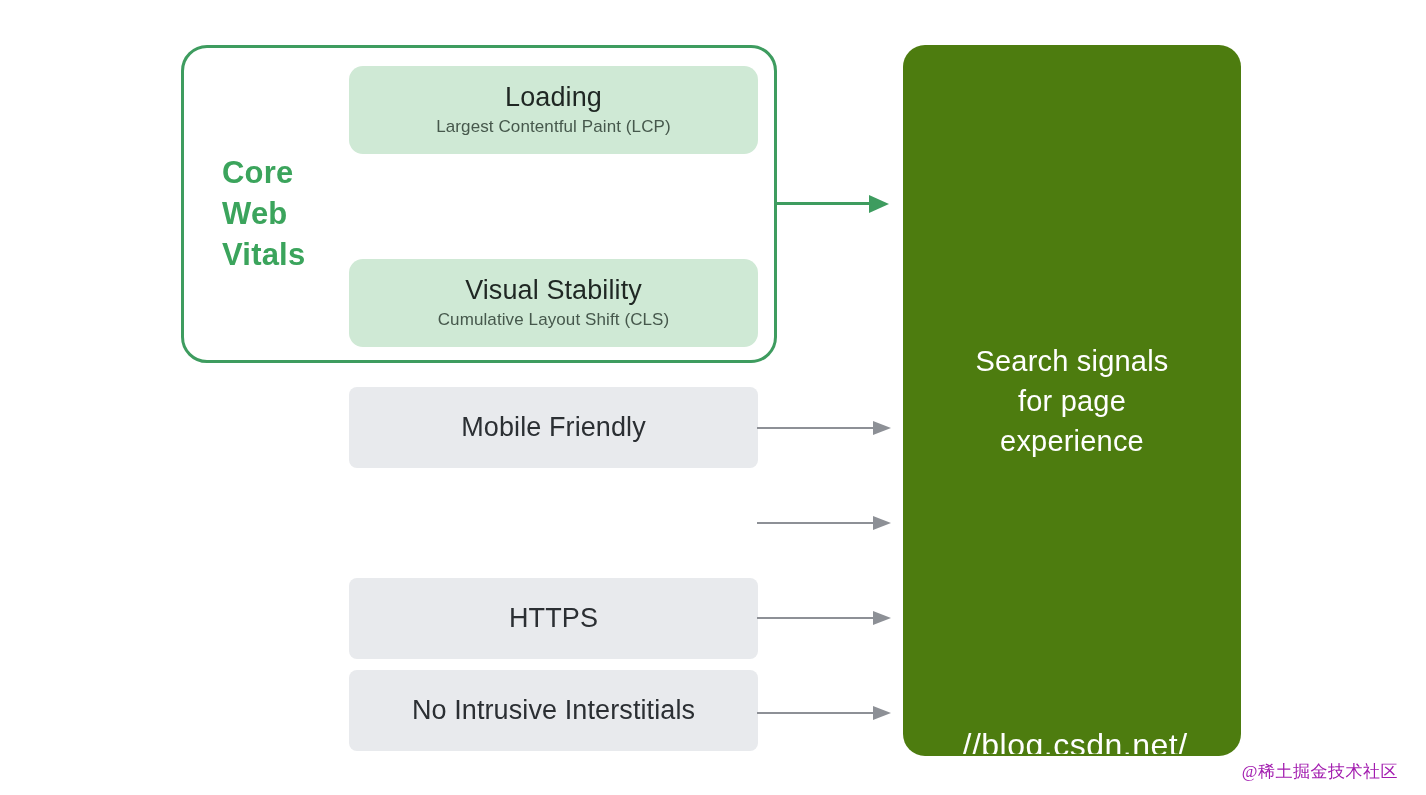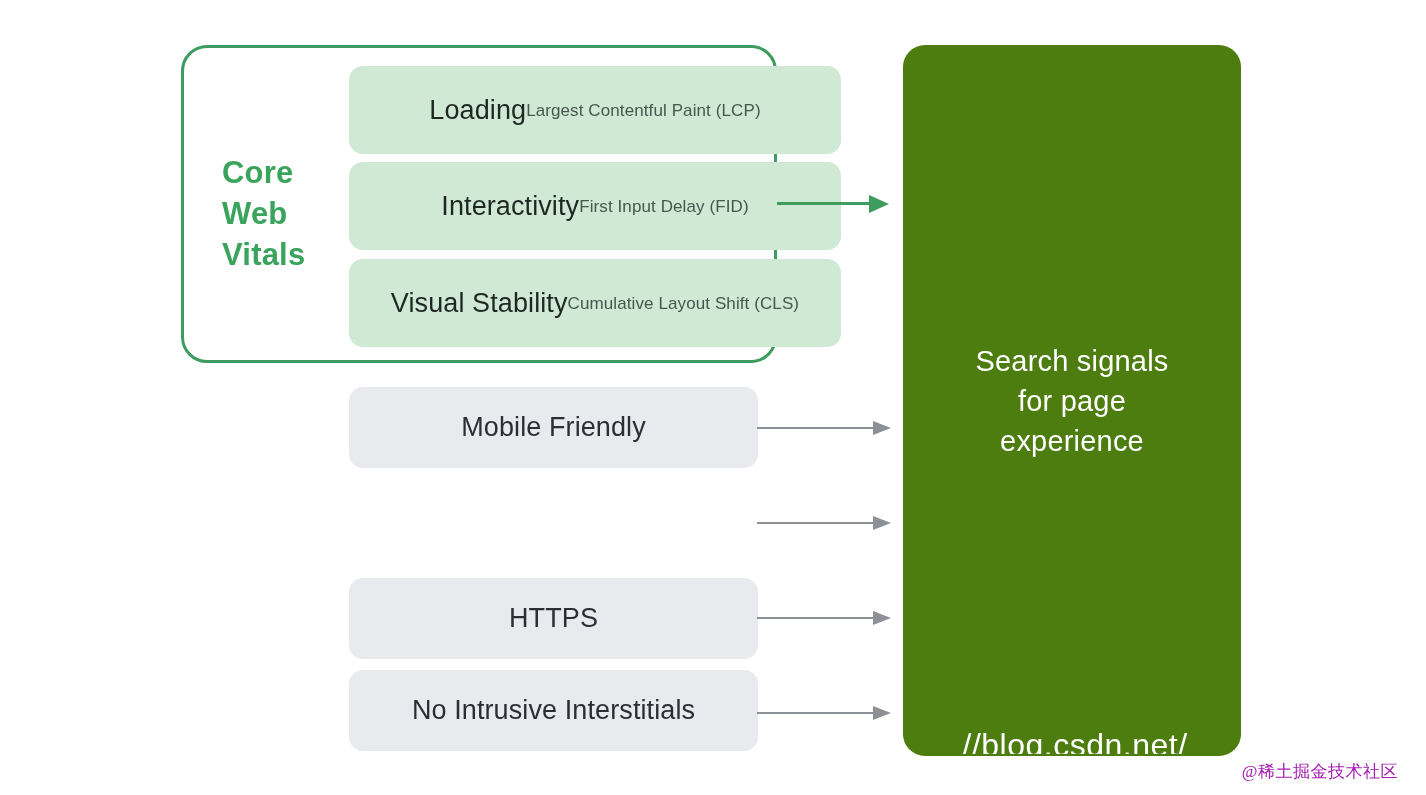--- a/index.html
+++ b/index.html
@@ -42,26 +42,26 @@
     font-size: 31px;
     font-weight: bold;
     line-height: 41px;
     letter-spacing: 0.2px;
   }
 
   
   .metric-card {
     position: absolute;
     left: 349px;
-    width: 492px;
+    width: 409px;
     height: 88px;
     background: #cfe9d5;
     border-radius: 14px;
     display: flex;
-    flex-direction: row;
+    flex-direction: column;
     align-items: center;
     justify-content: center;
   }
   .metric-card.m0 { top: 66px; }
   .metric-card.m1 { top: 162px; }
   .metric-card.m2 { top: 259px; }
 
   .metric-title {
     color: #1f2723;
     font-size: 27px;
@@ -78,21 +78,21 @@
     letter-spacing: 0.1px;
   }
 
   
   .signal-card {
     position: absolute;
     left: 349px;
     width: 409px;
     height: 81px;
     background: #e8eaed;
-    border-radius: 14px;
+    border-radius: 8px;
     display: flex;
     align-items: center;
     justify-content: center;
   }
   .signal-card.s0 { top: 387px; }
   .signal-card.s1 { top: 482px; }
   .signal-card.s2 { top: 578px; }
   .signal-card.s3 { top: 670px; }
 
   .signal-title {
@@ -204,24 +204,20 @@
 
   <div class="cwv-label" style="white-space: pre-line;">Core
 Web
 Vitals</div>
 
   <div class="metric-card m0">
     <div class="metric-title">Loading</div>
     <div class="metric-sub">Largest Contentful Paint (LCP)</div>
   </div>
 
-  <div class="metric-card m1">
-    <div class="metric-title">Interactivity</div>
-    <div class="metric-sub">First Input Delay (FID)</div>
-  </div>
 
   <div class="metric-card m2">
     <div class="metric-title">Visual Stability</div>
     <div class="metric-sub">Cumulative Layout Shift (CLS)</div>
   </div>
 
   <div class="arrow green">
     <div class="arrow-line"></div>
     <div class="arrow-head"></div>
   </div>

